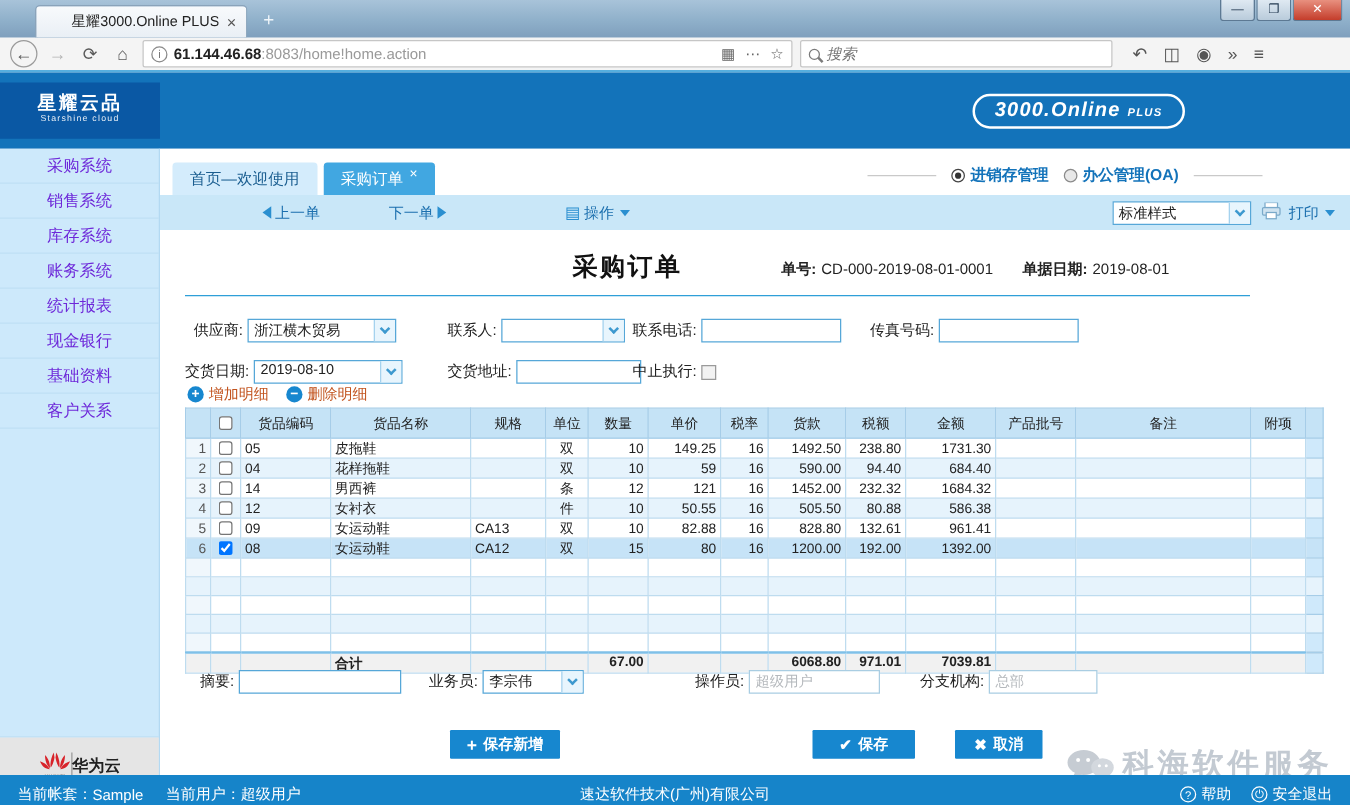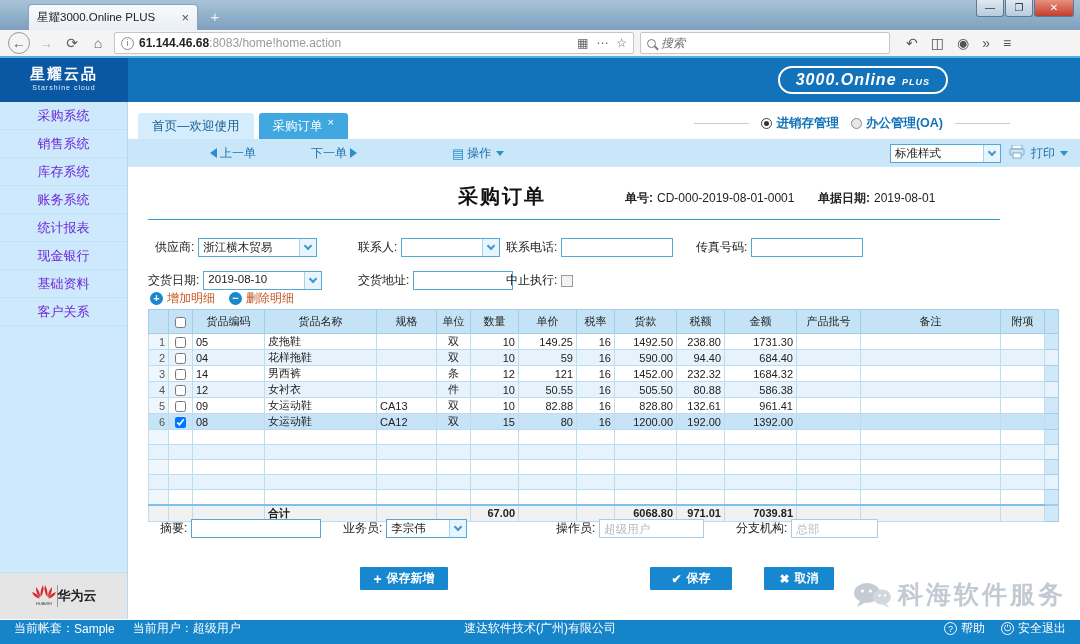--- a/index.html
+++ b/index.html
@@ -3,21 +3,21 @@
 <meta charset="utf-8">
 <style>
   * { margin:0; padding:0; box-sizing:border-box; }
   html,body { width:1080px; height:644px; overflow:hidden; }
   body { font-family:"Liberation Sans","DejaVu Sans",sans-serif; font-size:12px; color:#333; background:#fff; }
   .screen { position:relative; width:1080px; height:644px; overflow:hidden; }
 
   
   .titlebar { height:30px; background:linear-gradient(180deg,#a8c3d9 0%,#8fb0ca 55%,#7f9fbd 100%); display:flex; align-items:flex-end; position:relative; }
   .btab { width:170px; height:26px; margin-left:28px; background:linear-gradient(#f8fafc,#e9eff5); border:1px solid #8aa3ba; border-bottom:none; border-radius:4px 4px 0 0; display:flex; align-items:center; padding:0 8px; font-size:11.5px; color:#222; }
-  .btab .t { flex:1; white-space:nowrap; overflow:hidden; }
+  .btab .t { flex:1; white-space:nowrap; overflow:hidden;text-align:right; }
   .btab .x { color:#555; font-size:13px; margin-left:6px; cursor:default; }
   .newtab { width:26px; height:20px; margin:0 0 3px 4px; color:#eef4f9; font-size:15px; text-align:center; line-height:19px; border-radius:2px; }
   .wincontrols { position:absolute; top:0; right:6px; display:flex; }
   .wbtn { width:28px; height:17px; border:1px solid #5d7993; border-top:none; background:linear-gradient(#dfe9f2,#b9cbdb); color:#243b52; font-size:10px; line-height:15px; text-align:center; border-radius:0 0 3px 3px; margin-left:1px; }
   .wbtn.close { width:40px; background:linear-gradient(#e8907f,#c43d2b); color:#fff; font-weight:bold; }
   .navbar { height:28px; background:#f4f4f4; border-bottom:2px solid #56aede; display:flex; align-items:center; padding:0 8px; gap:6px; }
   .navico { width:20px; height:20px; display:flex; align-items:center; justify-content:center; color:#5a5a5a; font-size:14px; }
   .navico.back { border:1px solid #9a9a9a; border-radius:50%; width:22px; height:22px; }
   .navico.fwd { color:#b5b5b5; }
   .urlbar { flex:1; max-width:520px; height:22px; background:#fff; border:1px solid #c6c6c6; border-radius:2px; display:flex; align-items:center; padding:0 6px; gap:5px; }
@@ -26,21 +26,21 @@
   .urltext b { color:#222; font-weight:bold; }
   .urltext span { color:#999; }
   .urlicons { display:flex; gap:8px; color:#666; font-size:12px; }
   .searchbox { width:250px; height:22px; background:#fff; border:1px solid #c6c6c6; border-radius:2px; display:flex; align-items:center; padding:0 6px; gap:5px; }
   .mag { width:9px; height:9px; border:1.5px solid #7a7a7a; border-radius:50%; position:relative; flex-shrink:0; }
   .mag::after { content:''; position:absolute; width:5px; height:1.5px; background:#7a7a7a; transform:rotate(45deg); right:-4px; bottom:-2px; }
   .searchbox input { border:none; outline:none; flex:1; font-size:12px; background:transparent; font-style:italic; }
   .chromeicons { display:flex; gap:13px; color:#555; font-size:14px; margin-left:10px; margin-right:4px; }
 
   
-  .appheader { height:44px; background:#1373ba; display:flex; align-items:center; }
+  .appheader { height:61px; background:#1373ba; display:flex; align-items:center; }
   .logoblock { width:128px; height:45px; background:#0a58a4; color:#fff; text-align:center; padding-top:7px; }
   .logoblock .cn { font-size:15px; font-weight:bold; letter-spacing:2px; }
   .logoblock .en { font-size:7px; opacity:.9; letter-spacing:1px; }
   .badge { margin-left:auto; margin-right:132px; border:2px solid #fff; border-radius:16px; color:#fff; font-size:16px; font-weight:bold; font-style:italic; padding:3px 16px; letter-spacing:1px; }
   .badge small { font-size:9px; font-style:italic; }
 
   
   .mainrow { display:flex; height:517px; }
   .sidebar { width:128px; background:#cde9fb; display:flex; flex-direction:column; border-right:1px solid #b3d9f2; }
   .sb-item { height:28px; line-height:28px; text-align:center; color:#6d28d9; font-size:13px; border-bottom:1px solid #bfe0f5; cursor:default; }
@@ -116,21 +116,21 @@
   .bottomform { position:absolute; top:352px; left:0; right:0; height:27px; }
   .actionrow { position:absolute; top:400px; left:0; right:0; height:26px; }
   .abtn { position:absolute; height:23px; background:#1787cf; color:#fff; border:none; font-size:12px; font-weight:bold; display:inline-flex; align-items:center; justify-content:center; gap:5px; border-radius:1px; padding:0 12px; }
   .abtn .plus { font-size:14px; font-weight:bold; }
   .abtn .chk { font-size:12px; }
 
   
   .watermark { position:absolute; right:14px; bottom:8px; display:flex; align-items:center; gap:6px; color:#c3cad2; font-size:25px; font-weight:bold; letter-spacing:3px; text-shadow:0 1px 0 #fff;justify-content:center; }
 
   
-  .statusbar { position:absolute; left:0; right:0; bottom:0; height:24px; background:#1684c9; color:#fff; font-size:12px; display:flex; align-items:flex-start; padding:0 14px; }
+  .statusbar { position:absolute; left:0; right:0; bottom:0; height:24px; background:#1684c9; color:#fff; font-size:12px; display:flex; align-items:flex-end; padding:0 14px; }
   .statusbar .mid { position:absolute; left:50%; transform:translateX(-50%); }
   .statusbar .right { margin-left:auto; display:flex; align-items:center; gap:16px; }
   .sico { width:13px; height:13px; border:1px solid #fff; border-radius:50%; display:inline-flex; align-items:center; justify-content:center; font-size:9px; margin-right:4px; }
   .statitem { display:inline-flex; align-items:center; }
 
   .printer { display:inline-block; }
 </style>
 </head>
 <body>
 

